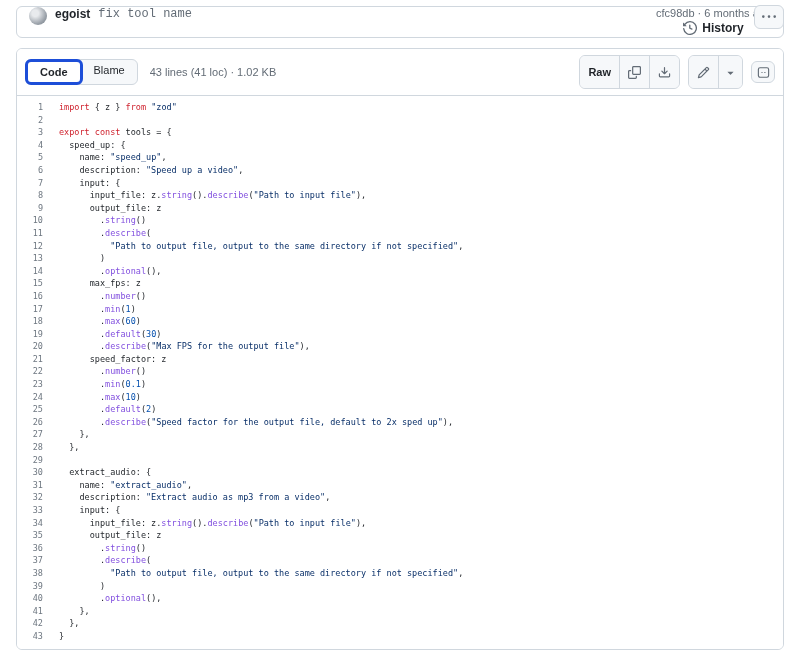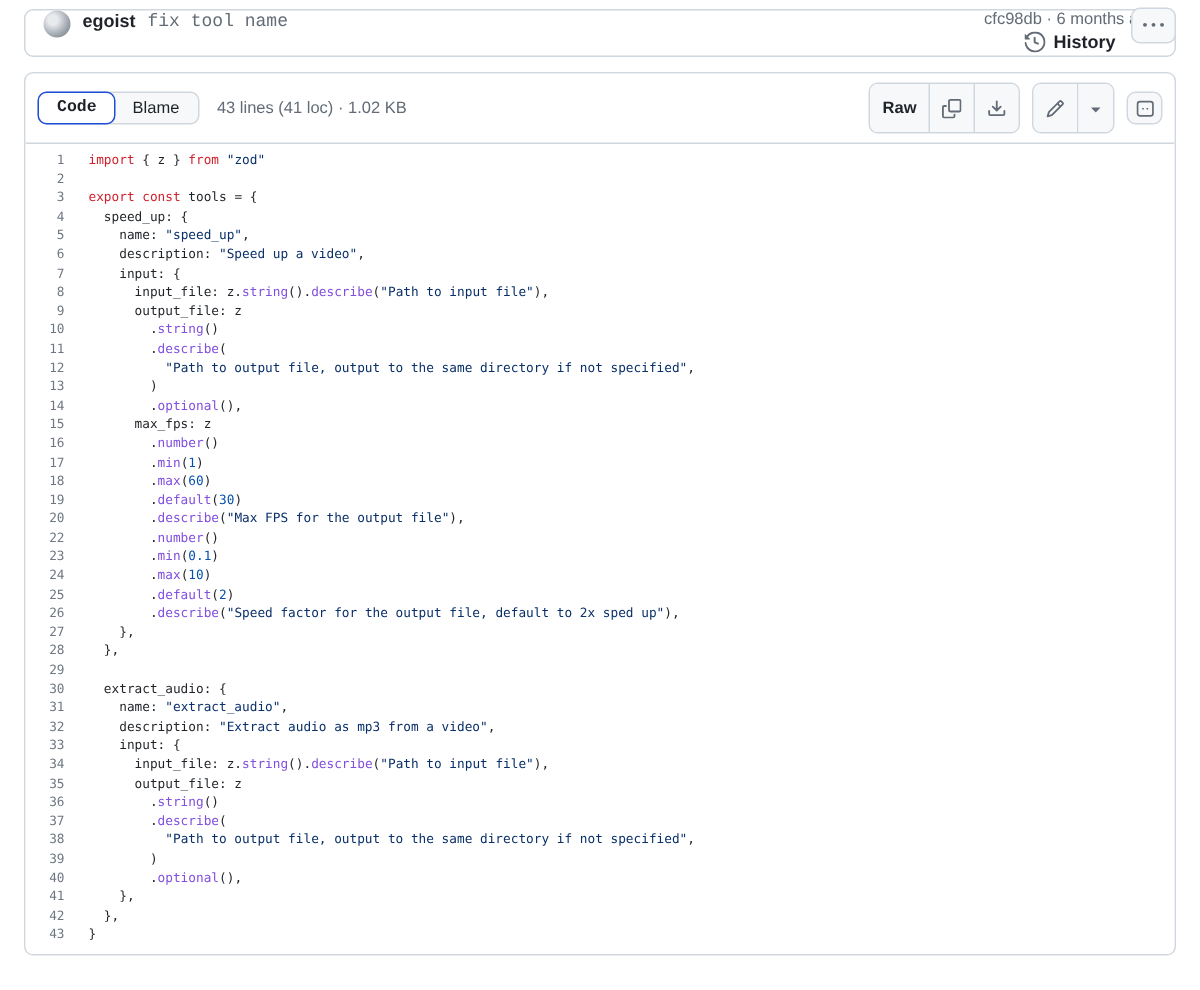--- a/index.html
+++ b/index.html
@@ -25,21 +25,21 @@
   .commit-right { margin-left: auto; display: flex; align-items: center; gap: 2px; flex-direction: column; }
   .commit-meta { font-size: 11px; color: #636c76; }
   .history-link { display: flex; align-items: center; gap: 5px; font-size: 12px; font-weight: 600; color: #1f2328; cursor: pointer; }
   .history-link svg { width: 14px; height: 14px; fill: #636c76; }
 
   
   .file-box { border: 1px solid #d0d7de; border-radius: 6px; overflow: hidden; }
   .file-header { display: flex; align-items: center; padding: 6px 8px; border-bottom: 1px solid #d0d7de; background: #ffffff; }
   .seg-control { display: flex; background: #f6f8fa; border: 1px solid #d0d7de; border-radius: 6px; overflow: visible; }
   .seg { font-size: 11px; padding: 3px 12px; color: #1f2328; cursor: pointer; border-radius: 6px; line-height: 14px; }
-  .seg.active { background: #ffffff; border: 1px solid #1d4ed8; font-weight: 700; margin: -1px; font-family: Liberation Mono, monospace; }
+  .seg.active { background: #ffffff; border: 3px solid #1d4ed8; font-weight: 700; margin: -1px; }
   .seg.inactive { font-weight: 400; }
   .file-meta { font-size: 11px; color: #636c76; margin-left: 12px; }
   .header-right { margin-left: auto; display: flex; align-items: center; gap: 8px; }
   .btn-group { display: flex; border: 1px solid #d0d7de; border-radius: 6px; overflow: hidden; height: 34px; background: #f6f8fa; }
   .btn-group .gbtn { display: flex; align-items: center; justify-content: center; padding: 0 8px; cursor: pointer; color: #636c76; border-right: 1px solid #d0d7de; background: #f6f8fa; }
   .btn-group .gbtn:last-child { border-right: none; }
   .raw-label { font-size: 11px; font-weight: 600; color: #1f2328; }
   .gbtn svg { width: 13px; height: 13px; fill: #636c76; }
   .gbtn.narrow { padding: 0 5px; }
   .sq-btn { width: 24px; height: 22px; border: 1px solid #d0d7de; border-radius: 6px; background: #f6f8fa; display: flex; align-items: center; justify-content: center; cursor: pointer; }
@@ -204,20 +204,24 @@
         </div>
         <div class="code-row">
           <span class="ln">19</span>
           <span class="lc"><span class="tok-p">        .</span><span class="tok-f">default</span><span class="tok-p">(</span><span class="tok-n">30</span><span class="tok-p">)</span></span>
         </div>
         <div class="code-row">
           <span class="ln">20</span>
           <span class="lc"><span class="tok-p">        .</span><span class="tok-f">describe</span><span class="tok-p">(</span><span class="tok-s">"Max FPS for the output file"</span><span class="tok-p">),</span></span>
         </div>
         <div class="code-row">
+          <span class="ln">21</span>
+          <span class="lc"><span class="tok-p">      speed_factor: z</span></span>
+        </div>
+        <div class="code-row">
           <span class="ln">22</span>
           <span class="lc"><span class="tok-p">        .</span><span class="tok-f">number</span><span class="tok-p">()</span></span>
         </div>
         <div class="code-row">
           <span class="ln">23</span>
           <span class="lc"><span class="tok-p">        .</span><span class="tok-f">min</span><span class="tok-p">(</span><span class="tok-n">0.1</span><span class="tok-p">)</span></span>
         </div>
         <div class="code-row">
           <span class="ln">24</span>
           <span class="lc"><span class="tok-p">        .</span><span class="tok-f">max</span><span class="tok-p">(</span><span class="tok-n">10</span><span class="tok-p">)</span></span>

